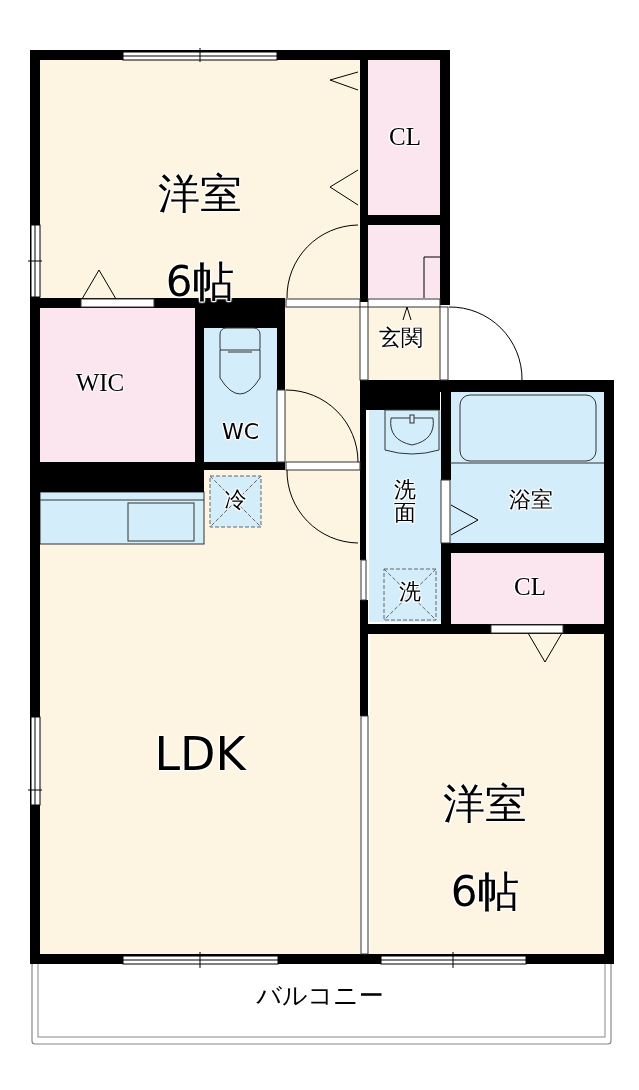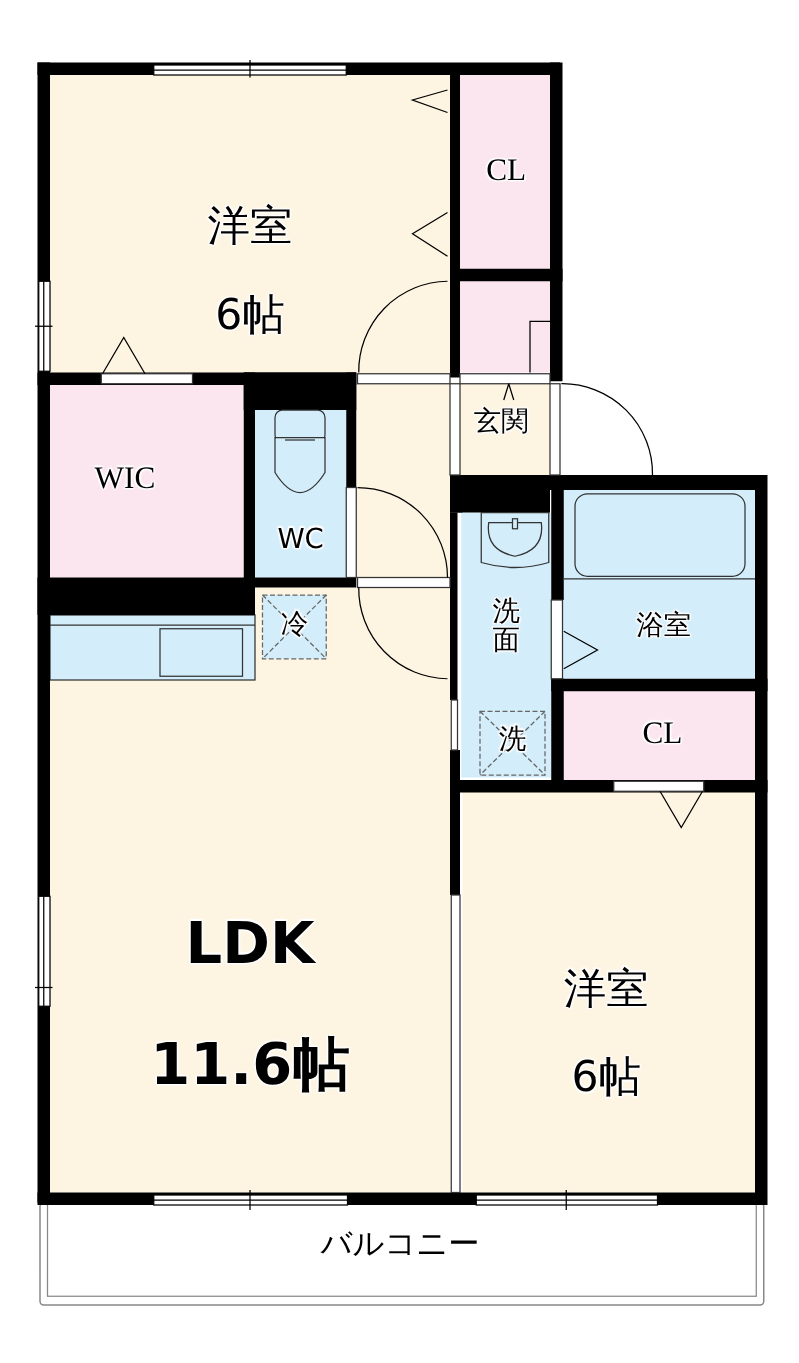--- a/index.html
+++ b/index.html
@@ -1,20 +1,20 @@
 <!DOCTYPE html>
 <html><head>
   <meta charset="utf-8">
   <style>
     html, body { margin: 0; padding: 0; background: #ffffff; }
     body { width: 639px; height: 1090px; position: relative; overflow: hidden; font-family: "DejaVu Sans", "Liberation Sans", sans-serif; }
     svg { position: absolute; left: 0; top: 0; }
     .lbl { position: absolute; color: #000; text-align: center; line-height: 1.05; white-space: pre-line;
       text-shadow: 0 0 2px #fff, 0 0 2px #fff, 0 0 3px #fff, 1px 1px 1px #fff, -1px -1px 1px #fff, 1px -1px 1px #fff, -1px 1px 1px #fff; }
-    .big { font-size: 34px; }
+    .big { font-size: 42px; }
     .xl { font-size: 46px; }
     .sm { font-size: 25px; font-family: Liberation Serif, serif; }
     .xs { font-size: 22px; }
   </style>
 </head>
 <body>
 
 <svg width="639" height="1090" viewBox="0 0 639 1090">
 
   <g>
@@ -156,24 +156,23 @@
   <div>洋室</div>
   <div>6帖</div>
 </div>
 <div class="lbl sm" style="left:370px; top:124px; width:70px;">CL</div>
 <div class="lbl xs" style="left:360px; top:326px; width:82px;">玄関</div>
 <div class="lbl sm" style="left:52px; top:370px; width:96px;">WIC</div>
 <div class="lbl xs" style="left:204px; top:420px; width:73px;">WC</div>
 <div class="lbl xs" style="left:210px; top:488px; width:51px;">冷</div>
 <div class="lbl xs" style="left:370px; top:478px; width:70px;">洗
 面</div>
-<div class="lbl xs" style="left:486px; top:488px; width:90px;font-family:Liberation Serif, serif;">浴室</div>
+<div class="lbl xs" style="left:486px; top:488px; width:90px;">浴室</div>
 <div class="lbl xs" style="left:384px; top:580px; width:52px;">洗</div>
 <div class="lbl sm" style="left:490px; top:574px; width:80px;">CL</div>
-<div class="lbl xl" style="left:90px; top:682px; width:220px;font-weight:bold;">
+<div class="lbl xl" style="left:90px; top:682px; width:220px;">
   <div>LDK</div>
-  <div>11.6帖</div>
 </div>
 <div class="lbl big" style="left:415px; top:738px; width:140px;">
   <div>洋室</div>
   <div>6帖</div>
 </div>
 <div class="lbl sm" style="left:220px; top:983px; width:200px;text-align:center;">バルコニー</div>
 
 </body></html>

